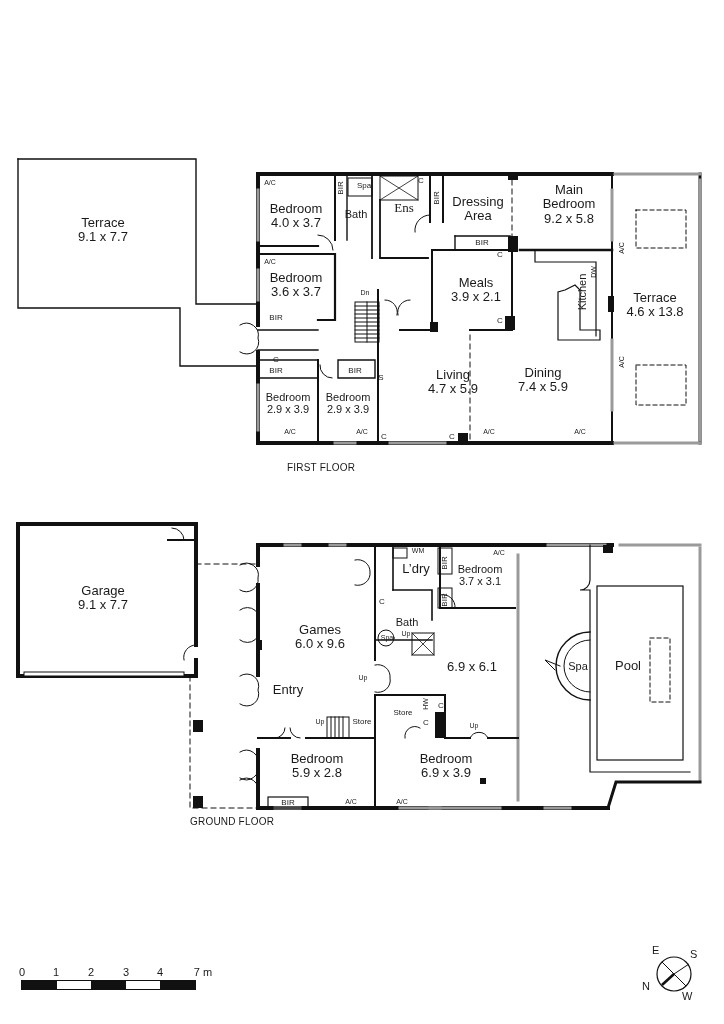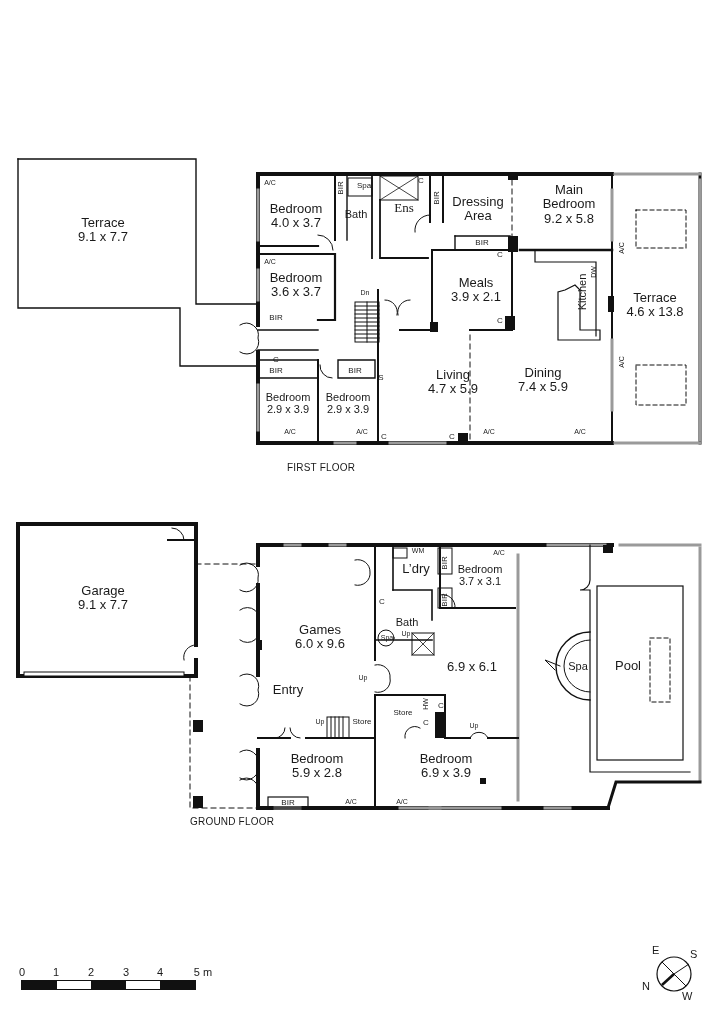--- a/index.html
+++ b/index.html
@@ -351,21 +351,21 @@
 
 <div class="floor-title" style="left:190px; top:816px;">GROUND FLOOR</div>
 
 <div class="scale">
   <div class="ticks">
     <span style="left:2px;">0</span>
     <span style="left:36px;">1</span>
     <span style="left:71px;">2</span>
     <span style="left:106px;">3</span>
     <span style="left:140px;">4</span>
-    <span style="left:183px;">5 m</span>
+    <span style="left:183px;">7 m</span>
   </div>
   <div class="bar">
     <div class="b"></div>
       <div class="w"></div>
       <div class="b"></div>
       <div class="w"></div>
       <div class="b"></div>
   </div>
 </div>
 

